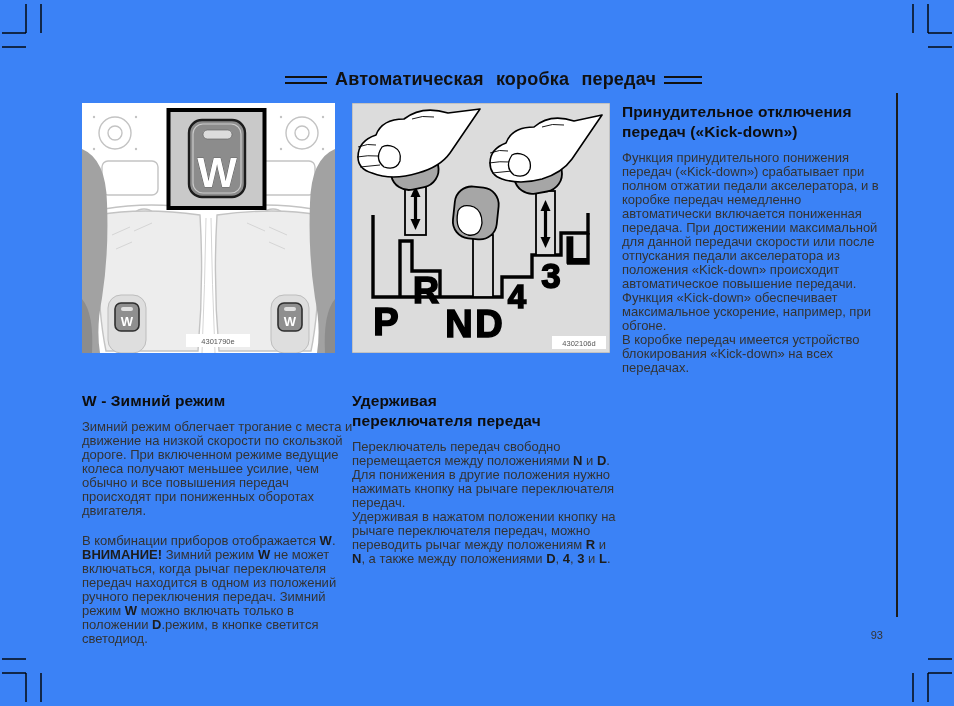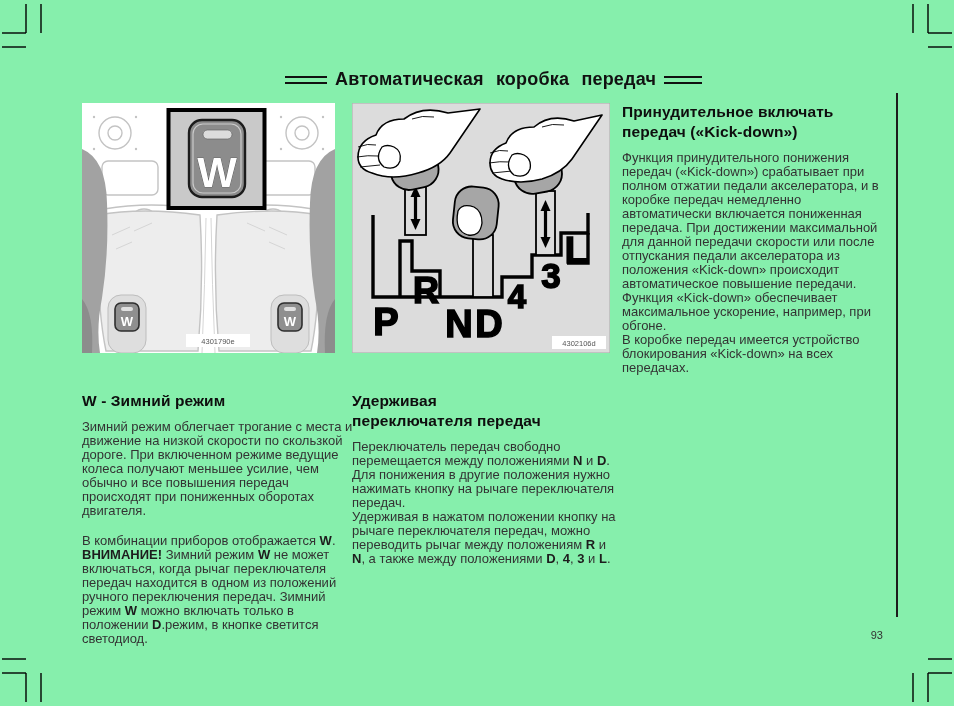--- a/index.html
+++ b/index.html
@@ -1,17 +1,17 @@
 <!DOCTYPE html>
 <html><head>
 <meta charset="utf-8">
 <style>
   html,body{margin:0;padding:0;background:#ffffff;}
   .page{
-    position:relative;width:954px;height:706px;background:#86efac;
+    position:relative;width:954px;height:706px;background:#3b82f6;
     font-family:"Liberation Sans", sans-serif;overflow:hidden;color:#333;
   }
   .crop-marks{position:absolute;left:0;top:0;width:954px;height:706px;}
   .crop-marks line{stroke:#000;stroke-width:1.4;}
 
   .title-row{position:absolute;left:285px;top:69px;width:417px;display:flex;align-items:center;}
   .dbl-rule{height:8px;border-top:2.5px solid #111;border-bottom:2.5px solid #111;box-sizing:border-box;}
   .dbl-rule.left{width:42px;}
   .dbl-rule.right{flex:1;}
   .title{font-size:18px;font-weight:bold;color:#111;margin:0 8px;word-spacing:7px;letter-spacing:.2px;white-space:nowrap;}
@@ -199,21 +199,21 @@
         <text class="gateletter" x="199" y="185" font-size="35">3</text>
         <text class="gateletter" x="224" y="160" font-size="37">L</text>
       </g>
 
       <rect class="figcaption-box" x="200" y="233" width="54" height="13"></rect>
       <text class="figcaption-text" x="227" y="242.5">4302106d</text>
     </svg>
   </figure>
 
   <section class="col col-kickdown">
-    <h2><span>Принудительное включать</span><br><span>передач («Kick-down»)</span></h2>
+    <h2><span>Принудительное отключения</span><br><span>передач («Kick-down»)</span></h2>
     <p><span>Функция принудительного понижения передач («Kick-down») срабатывает при полном отжатии педали акселератора, и в коробке передач немедленно автоматически включается пониженная передача. При достижении максимальной для данной передачи скорости или после отпускания педали акселератора из положения «Kick-down» происходит автоматическое повышение передачи. Функция «Kick-down» обеспечивает максимальное ускорение, например, при обгоне.</span></p>
     <p><span>В коробке передач имеется устройство блокирования «Kick-down» на всех передачах.</span></p>
   </section>
 
   <section class="col col-winter">
     <h2>W - Зимний режим</h2>
     <p><span>Зимний режим облегчает трогание с места и движение на низкой скорости по скользкой дороге. При включенном режиме ведущие колеса получают меньшее усилие, чем обычно и все повышения передач происходят при пониженных оборотах двигателя.</span></p>
     <p class="gap"><span>В комбинации приборов отображается </span><b>W</b><span>.</span></p>
     <p><b>ВНИМАНИЕ!</b><span> Зимний режим </span><b>W</b><span> не может включаться, когда рычаг переключателя передач находится в одном из положений ручного переключения передач. Зимний режим </span><b>W</b><span> можно включать только в положении </span><b>D</b><span>.режим, в кнопке светится светодиод.</span></p>
   </section>

